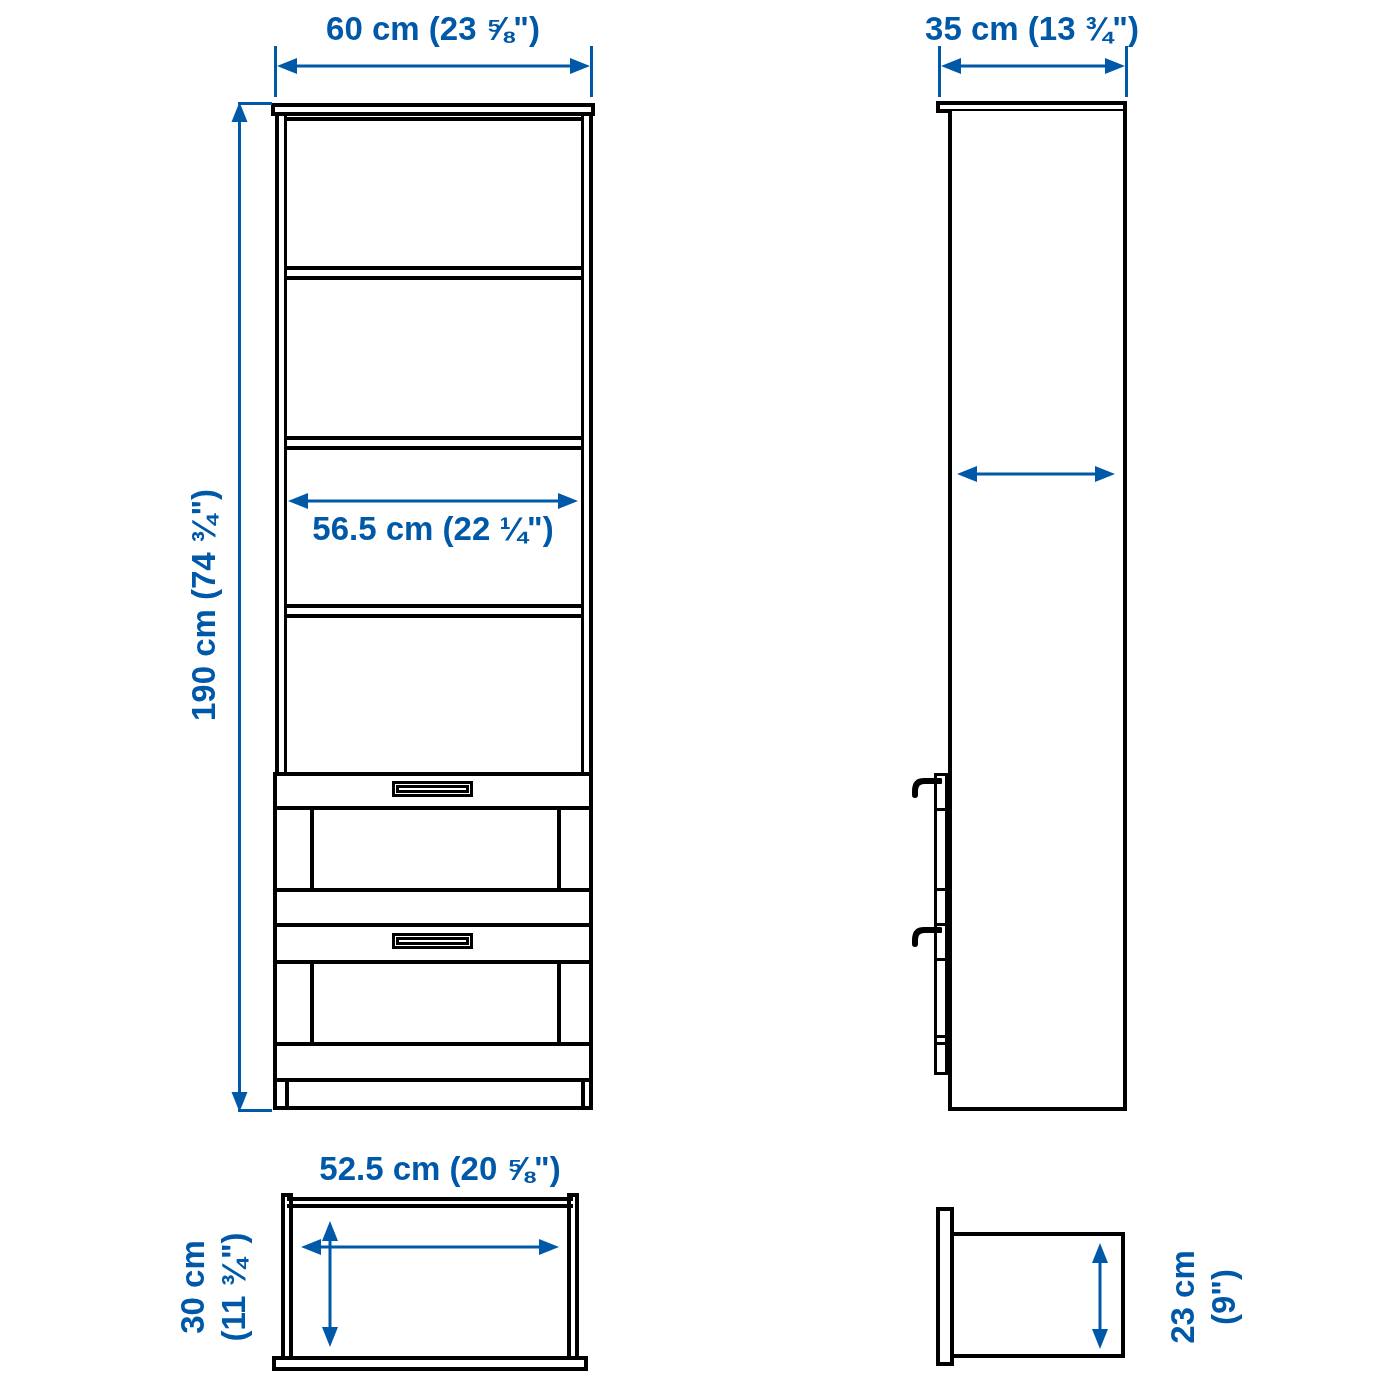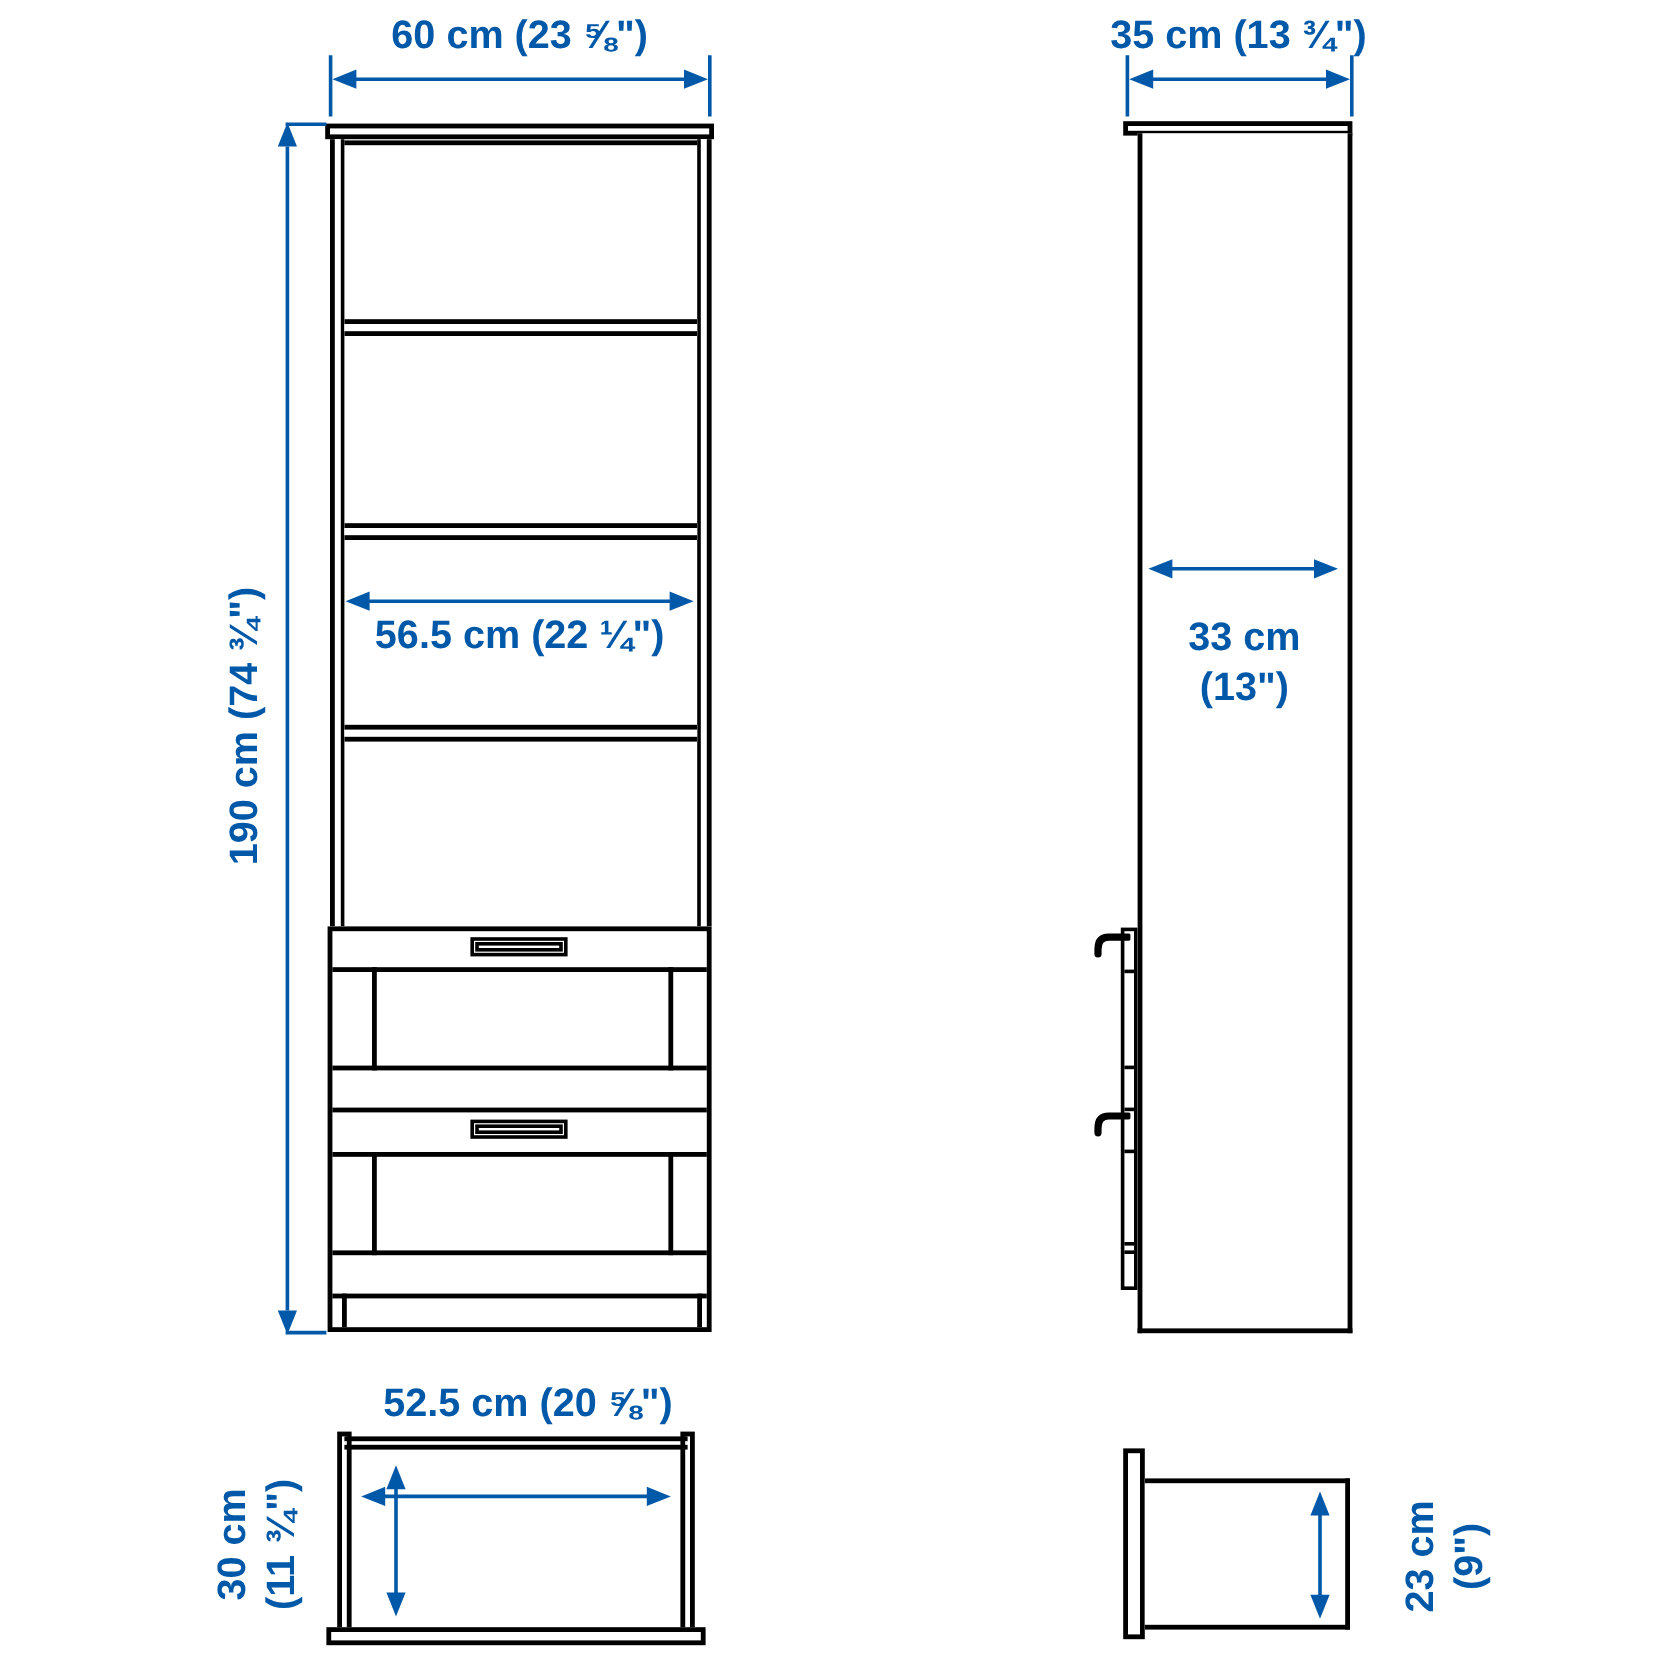--- a/index.html
+++ b/index.html
@@ -152,24 +152,20 @@
   </svg>
 
   <div class="dim-label" style="left:233px;top:8px;width:400px;">60 cm (23 ⅝")</div>
 
   <div class="dim-label" style="left:882px;top:8px;width:300px;">35 cm (13 ¾")</div>
 
   <div class="dim-label rot" style="left:203px;top:605px;">190 cm (74 ¾")</div>
 
   <div class="dim-label" style="left:283px;top:508px;width:300px;">56.5 cm (22 ¼")</div>
 
-  <div class="dim-label" style="left:955px;top:510px;width:164px;">
-    <div>33 cm</div>
-    <div>(13")</div>
-  </div>
 
   <div class="dim-label" style="left:240px;top:1148px;width:400px;">52.5 cm (20 ⅝")</div>
 
   <div class="dim-label rot" style="left:213px;top:1287px;">
     <div>30 cm</div>
     <div>(11 ¾")</div>
   </div>
 
   <div class="dim-label rot" style="left:1203px;top:1297px;">
     <div>23 cm</div>

